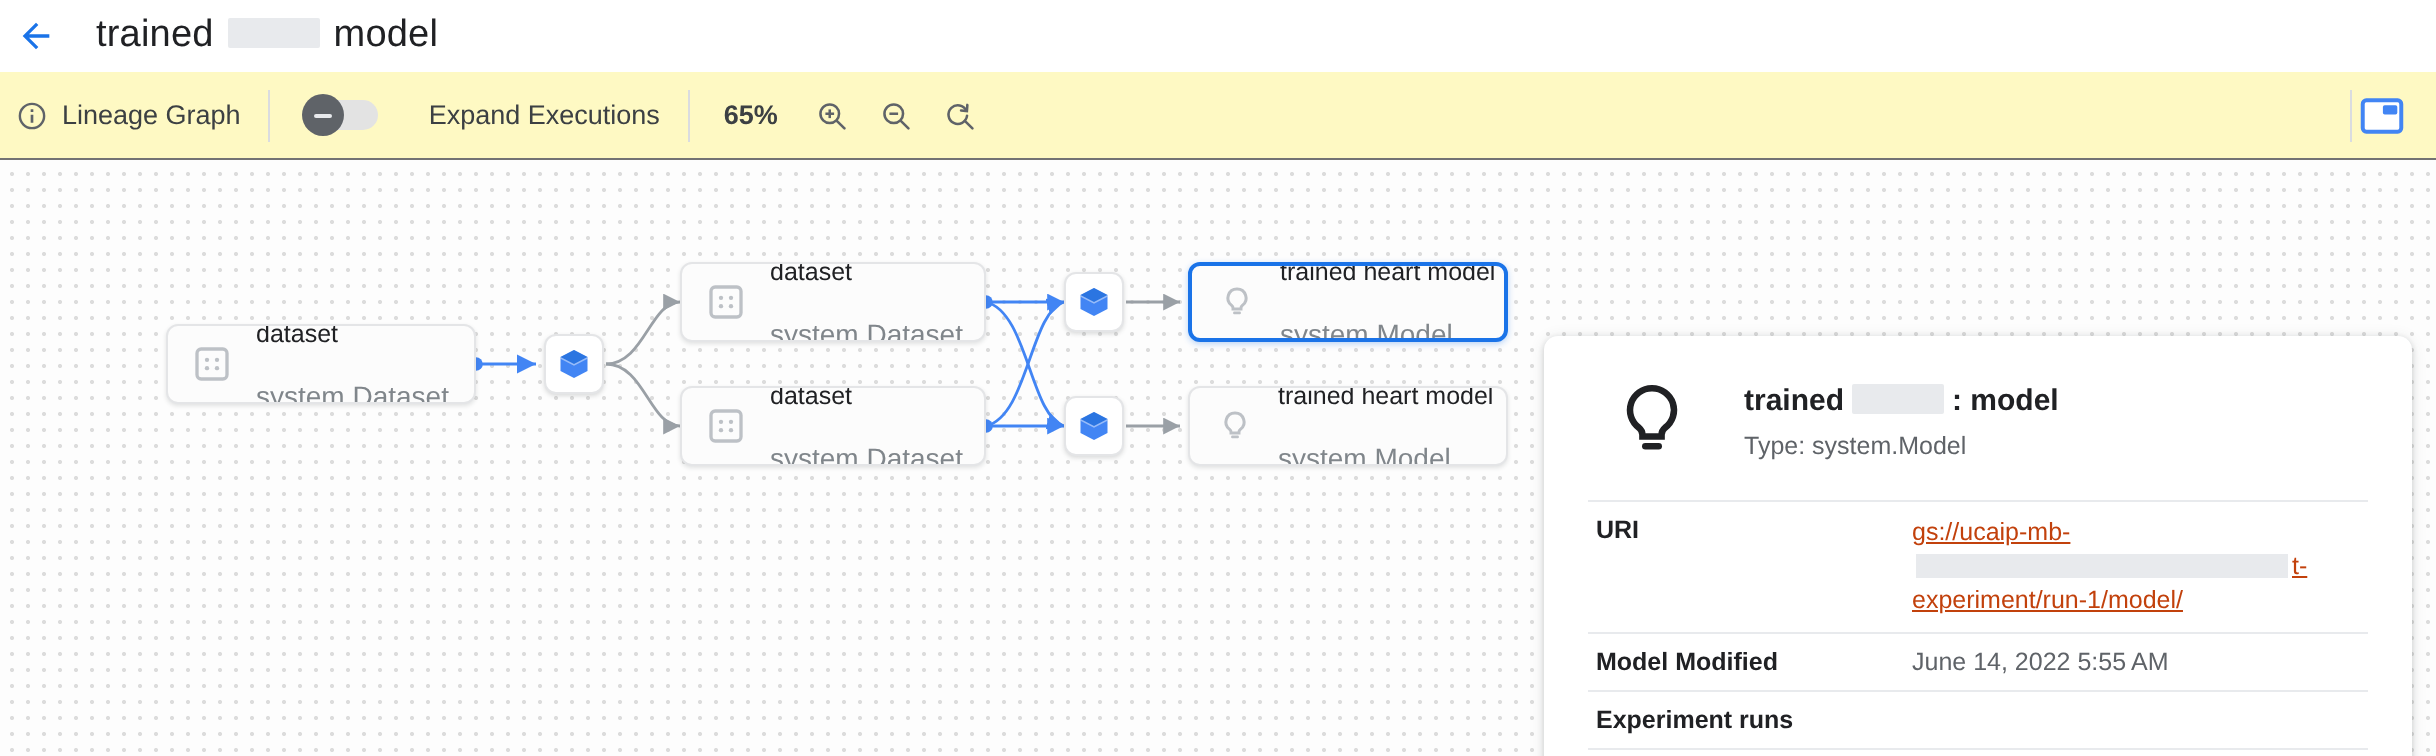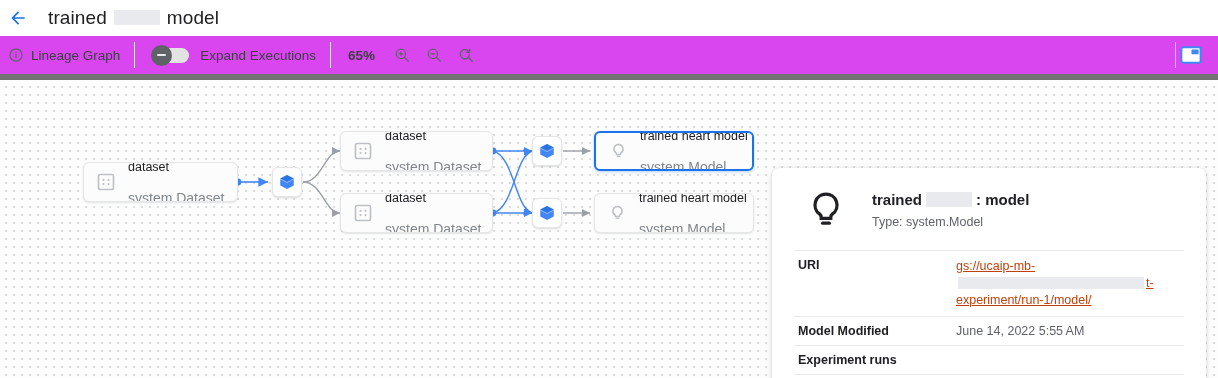--- a/index.html
+++ b/index.html
@@ -29,29 +29,29 @@
   }
   .redact {
     display: inline-block; background: #e8eaed; border-radius: 1px;
     height: 15px; vertical-align: middle;
   }
   .redact-title { width: 46px; margin: 0 7px; position: relative; top: 1px; }
 
   
   .toolbar {
     position: absolute; left: 0; top: 36px; width: 1218px; height: 44px;
-    background: #d946ef; border-bottom: 6px solid #737373;
+    background: #fef9c3; border-bottom: 1px solid #737373;
     display: flex; align-items: center;
   }
   .tb-lineage { display: flex; align-items: center; gap: 7px; padding: 0 14px 0 8px; cursor: pointer; }
   .tb-lineage .lbl { font-size: 13.5px; color: #3c4043; }
   .info-icon { width: 16px; height: 16px; display: block; }
   .tb-sep { width: 1px; height: 26px; background: #dadce0; }
 
-  .toggle-wrap { display: flex; align-items: center; gap: 11px; padding: 0 14px 0 18px; cursor: pointer; }
+  .toggle-wrap { display: flex; align-items: center; gap: 25px; padding: 0 14px 0 18px; cursor: pointer; }
   .toggle {
     position: relative; width: 36px; height: 15px;
     background: #e3e3e3; border-radius: 8px; flex: none;
   }
   .toggle .knob {
     position: absolute; left: -2px; top: -3px;
     width: 21px; height: 21px; border-radius: 50%;
     background: #5f6368;
     display: flex; align-items: center; justify-content: center;
   }

